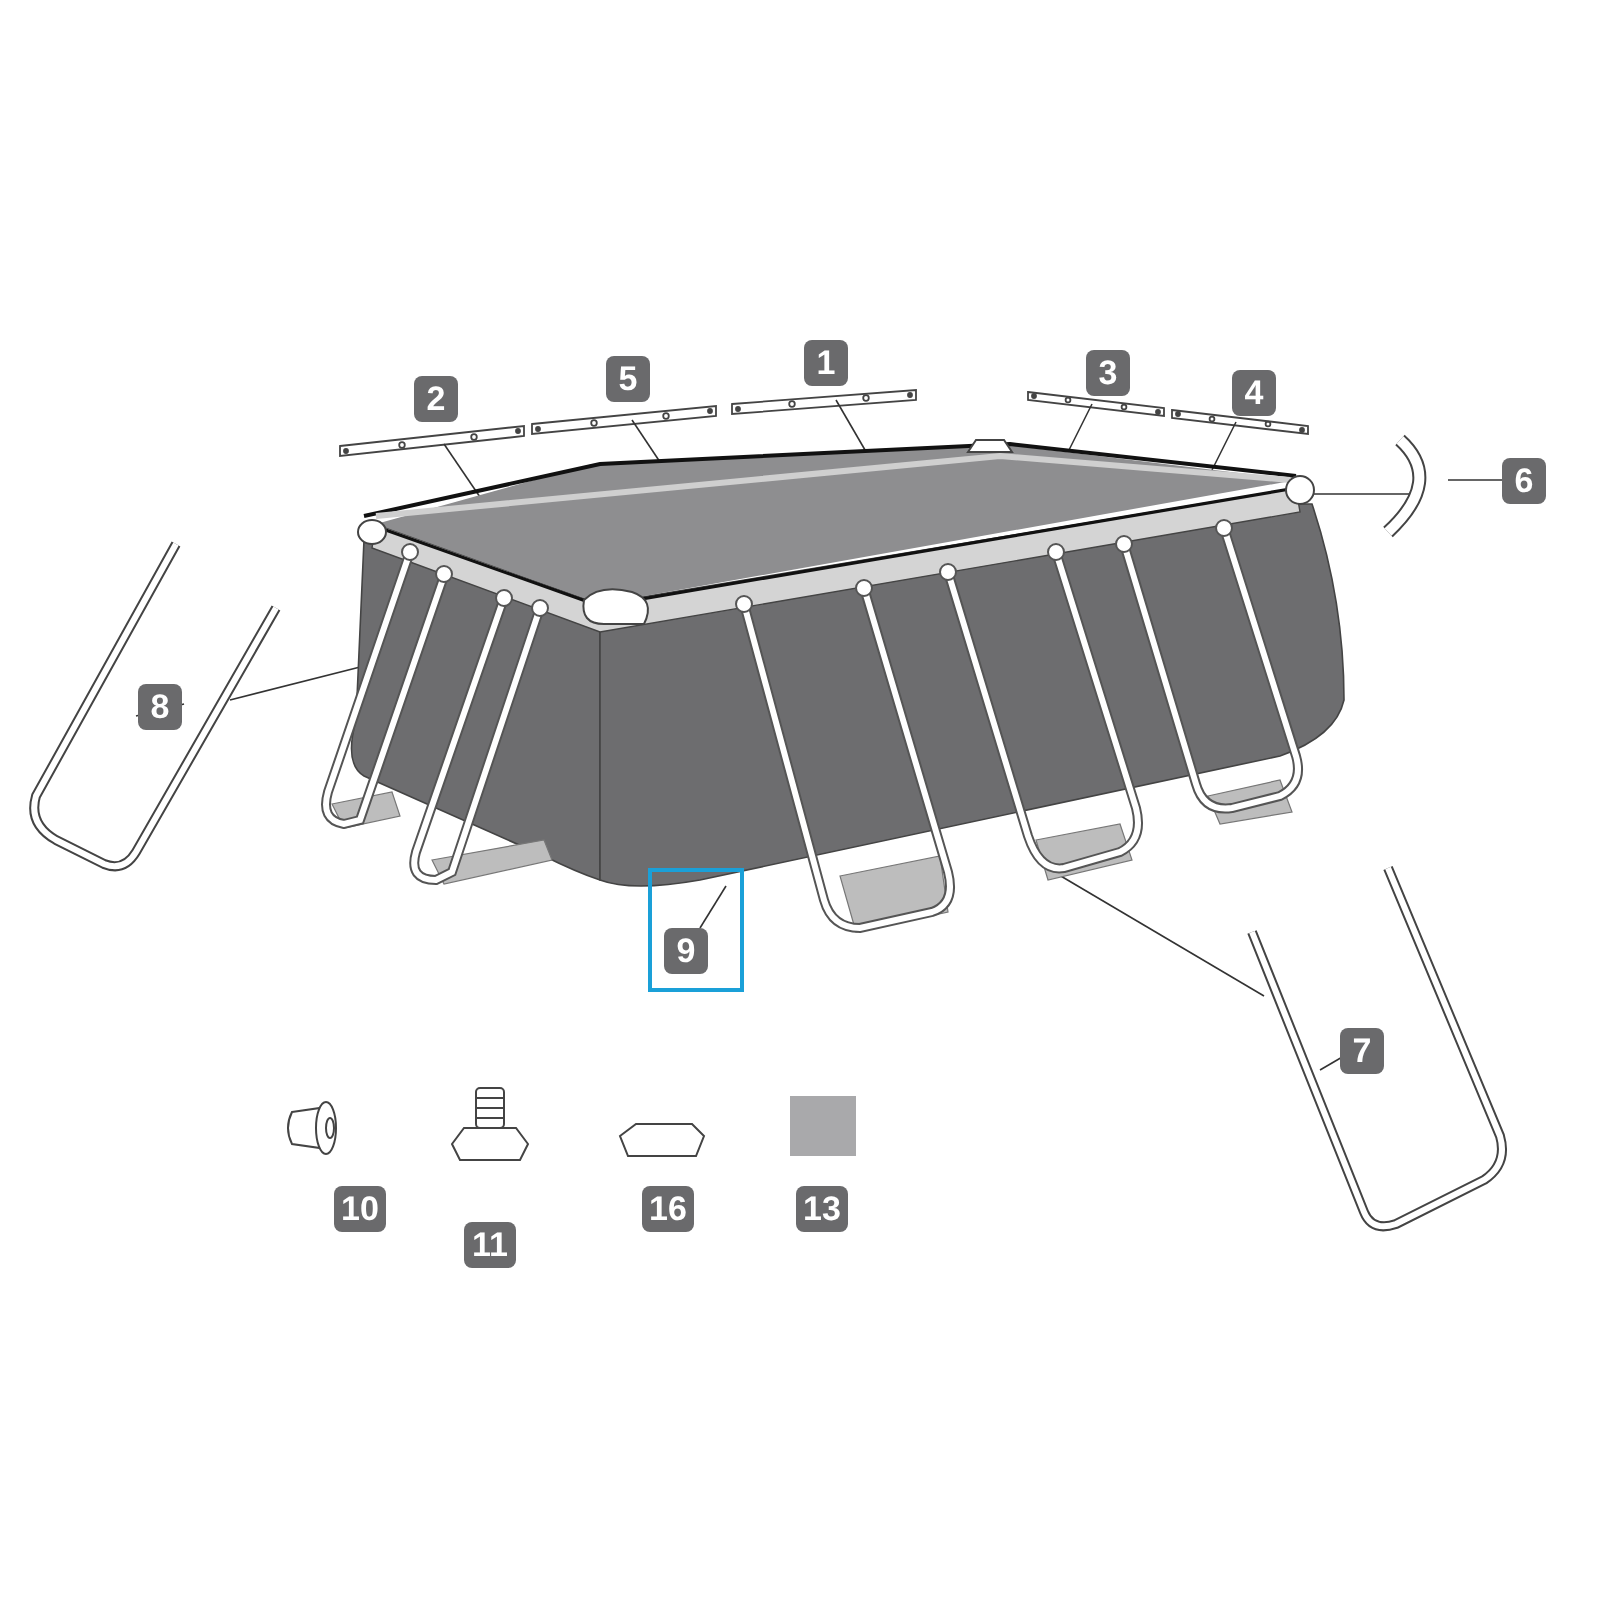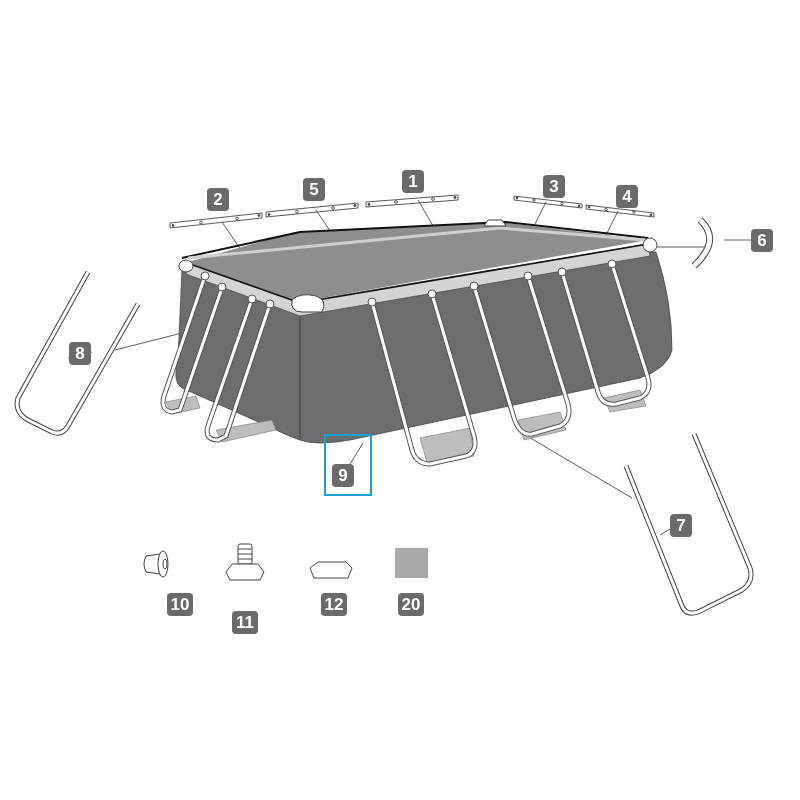--- a/index.html
+++ b/index.html
@@ -161,15 +161,15 @@
   <div class="badge w1" style="left:303px;top:178px;">5</div>
   <div class="badge w1" style="left:402px;top:170px;">1</div>
   <div class="badge w1" style="left:543px;top:175px;">3</div>
   <div class="badge w1" style="left:616px;top:185px;">4</div>
   <div class="badge w1" style="left:751px;top:229px;">6</div>
   <div class="badge w1" style="left:69px;top:342px;">8</div>
   <div class="badge w1" style="left:670px;top:514px;">7</div>
   <div class="badge w1" style="left:332px;top:464px;">9</div>
   <div class="badge w2" style="left:147px;top:593px;margin-left:20px;">10</div>
   <div class="badge w2" style="left:232px;top:611px;">11</div>
-  <div class="badge w2" style="left:321px;top:593px;">12</div>
-  <div class="badge w2" style="left:398px;top:593px;">20</div>
+  <div class="badge w2" style="left:321px;top:593px;">16</div>
+  <div class="badge w2" style="left:398px;top:593px;">13</div>
 </div>
 
 </body></html>

